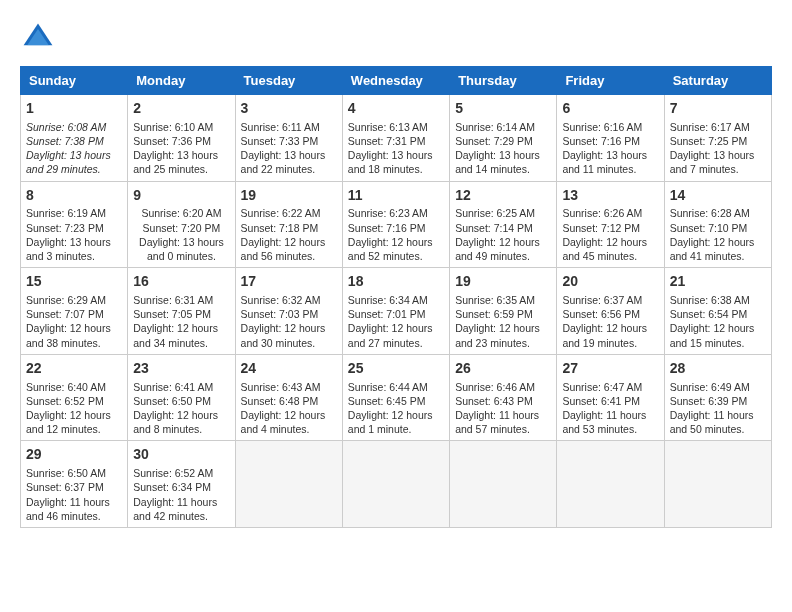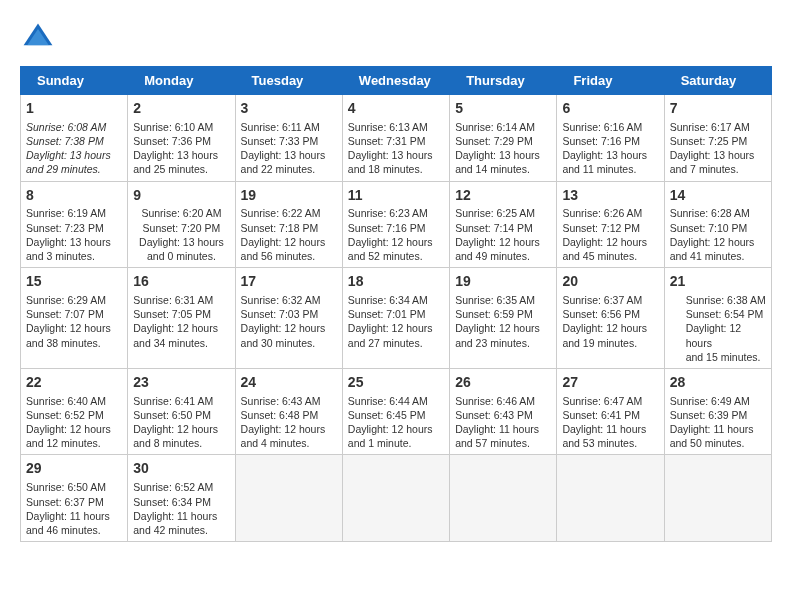--- a/index.html
+++ b/index.html
@@ -45,21 +45,21 @@
       color: #555;
     }
     .calendar {
       width: 100%;
       border-collapse: collapse;
       font-size: 11px;
     }
     .calendar th {
       background: #1a6bbf;
       color: #fff;
-      padding: 6px 16px;
+      padding: 6px 8px;
       text-align: left;
       font-size: 13px;
       font-weight: bold;
       border: 1px solid #1a6bbf;
     }
     .calendar td {
       vertical-align: top;
       border: 1px solid #ccc;
       padding: 4px 5px;
       width: 107px;
@@ -255,21 +255,21 @@
         </td>
         <td>
           <span class="day-num">20</span>
           <div class="day-info" style="white-space: pre-line;">Sunrise: 6:37 AM
 Sunset: 6:56 PM
 Daylight: 12 hours
 and 19 minutes.</div>
         </td>
         <td>
           <span class="day-num">21</span>
-          <div class="day-info" style="white-space: pre-line; margin-left: 16px;">Sunrise: 6:38 AM
+          <div class="day-info" style="white-space: pre-line;">Sunrise: 6:38 AM
 Sunset: 6:54 PM
 Daylight: 12 hours
 and 15 minutes.</div>
         </td>
       </tr>
       <tr>
         <td>
           <span class="day-num">22</span>
           <div class="day-info" style="white-space: pre-line;">Sunrise: 6:40 AM
 Sunset: 6:52 PM

